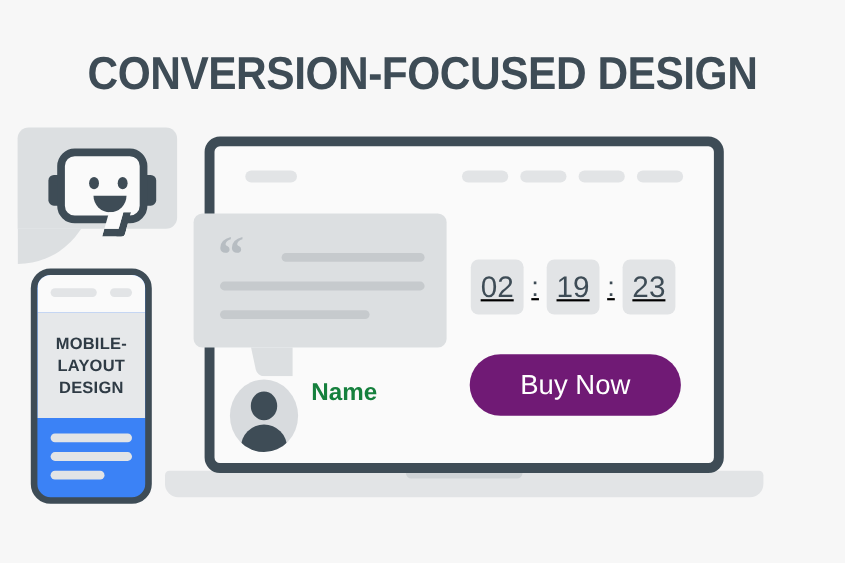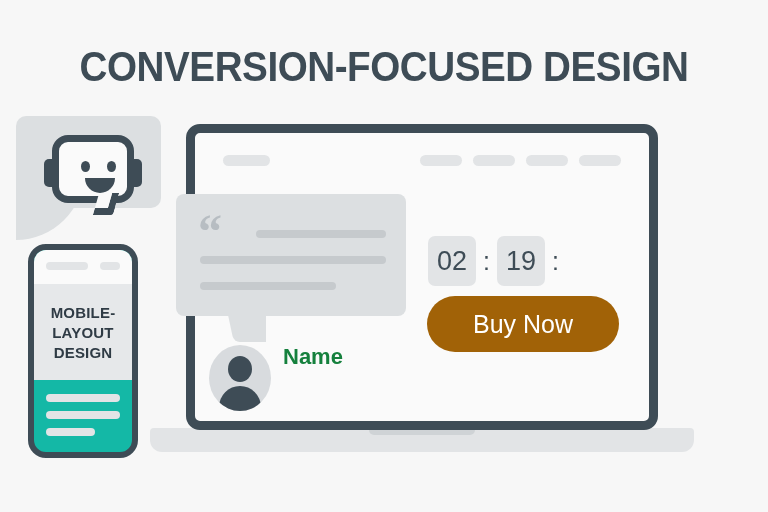--- a/index.html
+++ b/index.html
@@ -60,21 +60,21 @@
     position:absolute;left:52px;top:58px;width:20px;height:22px;background:#fafafa;
     border-right:7px solid #3e4c56;border-bottom:7px solid #3e4c56;
     box-sizing:border-box;
     border-bottom-right-radius:3px;
     transform:skewX(-16deg);
   }
 
   
   .phone{
     position:absolute;left:28px;top:244px;width:110px;height:214px;
-    border:6px solid #3e4c56;border-radius:18px;background:#14b8a6;box-sizing:border-box;
+    border:6px solid #3e4c56;border-radius:18px;background:#3b82f6;box-sizing:border-box;
     overflow:hidden;
   }
   .phone-top{position:relative;height:34px;background:#fafafa;}
   .phone-top .bar{position:absolute;height:8px;border-radius:4px;background:#e2e4e6;}
   .phone-top .bar.b1{left:12px;top:12px;width:42px;}
   .phone-top .bar.b2{right:12px;top:12px;width:20px;}
   .phone-band{
     height:96px;background:#e6e8ea;display:flex;flex-direction:column;
     align-items:center;justify-content:center;gap:1px;
   }
@@ -135,34 +135,34 @@
     position:absolute;left:209px;top:345px;width:62px;height:66px;
     background:#d8dbde;border-radius:50%;overflow:hidden;
   }
   .avatar .head{position:absolute;left:19px;top:11px;width:24px;height:26px;background:#3e4c56;border-radius:50%;}
   .avatar .body{position:absolute;left:10px;top:41px;width:42px;height:38px;background:#3e4c56;border-radius:22px 22px 0 0;}
   .person-name{
     position:absolute;left:283px;top:344px;font-size:22px;color:#15803d;font-weight:bold;
   }
 
   
-  .timer{position:absolute;left:428px;top:236px;display:flex;align-items:center;gap:6px;}
+  .timer{position:absolute;left:428px;top:236px;display:flex;align-items:center;gap:6px;text-decoration:underline;}
   .timer .box{
     width:48px;height:50px;background:#e2e4e6;border-radius:7px;
     display:flex;align-items:center;justify-content:center;
     font-size:27px;color:#3e4c56;font-weight:normal;letter-spacing:0px;
   }
   .timer .sep{
     font-size:25px;color:#3e4c56;line-height:50px;padding:0 1px;
   }
 
   
   .cta{
-    position:absolute;left:427px;top:296px;width:192px;height:56px;
-    background:#a16207;border-radius:28px;
+    position:absolute;left:427px;top:322px;width:192px;height:56px;
+    background:#701a75;border-radius:28px;
     display:flex;align-items:center;justify-content:center;
     color:#ffffff;font-size:25px;
   }
 </style>
 </head>
 <body>
 
 <div class="stage">
 
   <div class="title">CONVERSION-FOCUSED DESIGN</div>
@@ -226,17 +226,18 @@
     <div class="head"></div>
     <div class="body"></div>
   </div>
   <div class="person-name">Name</div>
 
   <div class="timer">
     <div class="box">02</div>
     <div class="sep">:</div>
     <div class="box">19</div>
     <div class="sep">:</div>
+    <div class="box">23</div>
   </div>
 
   <div class="cta">Buy Now</div>
 
 </div>
 
 </body></html>

